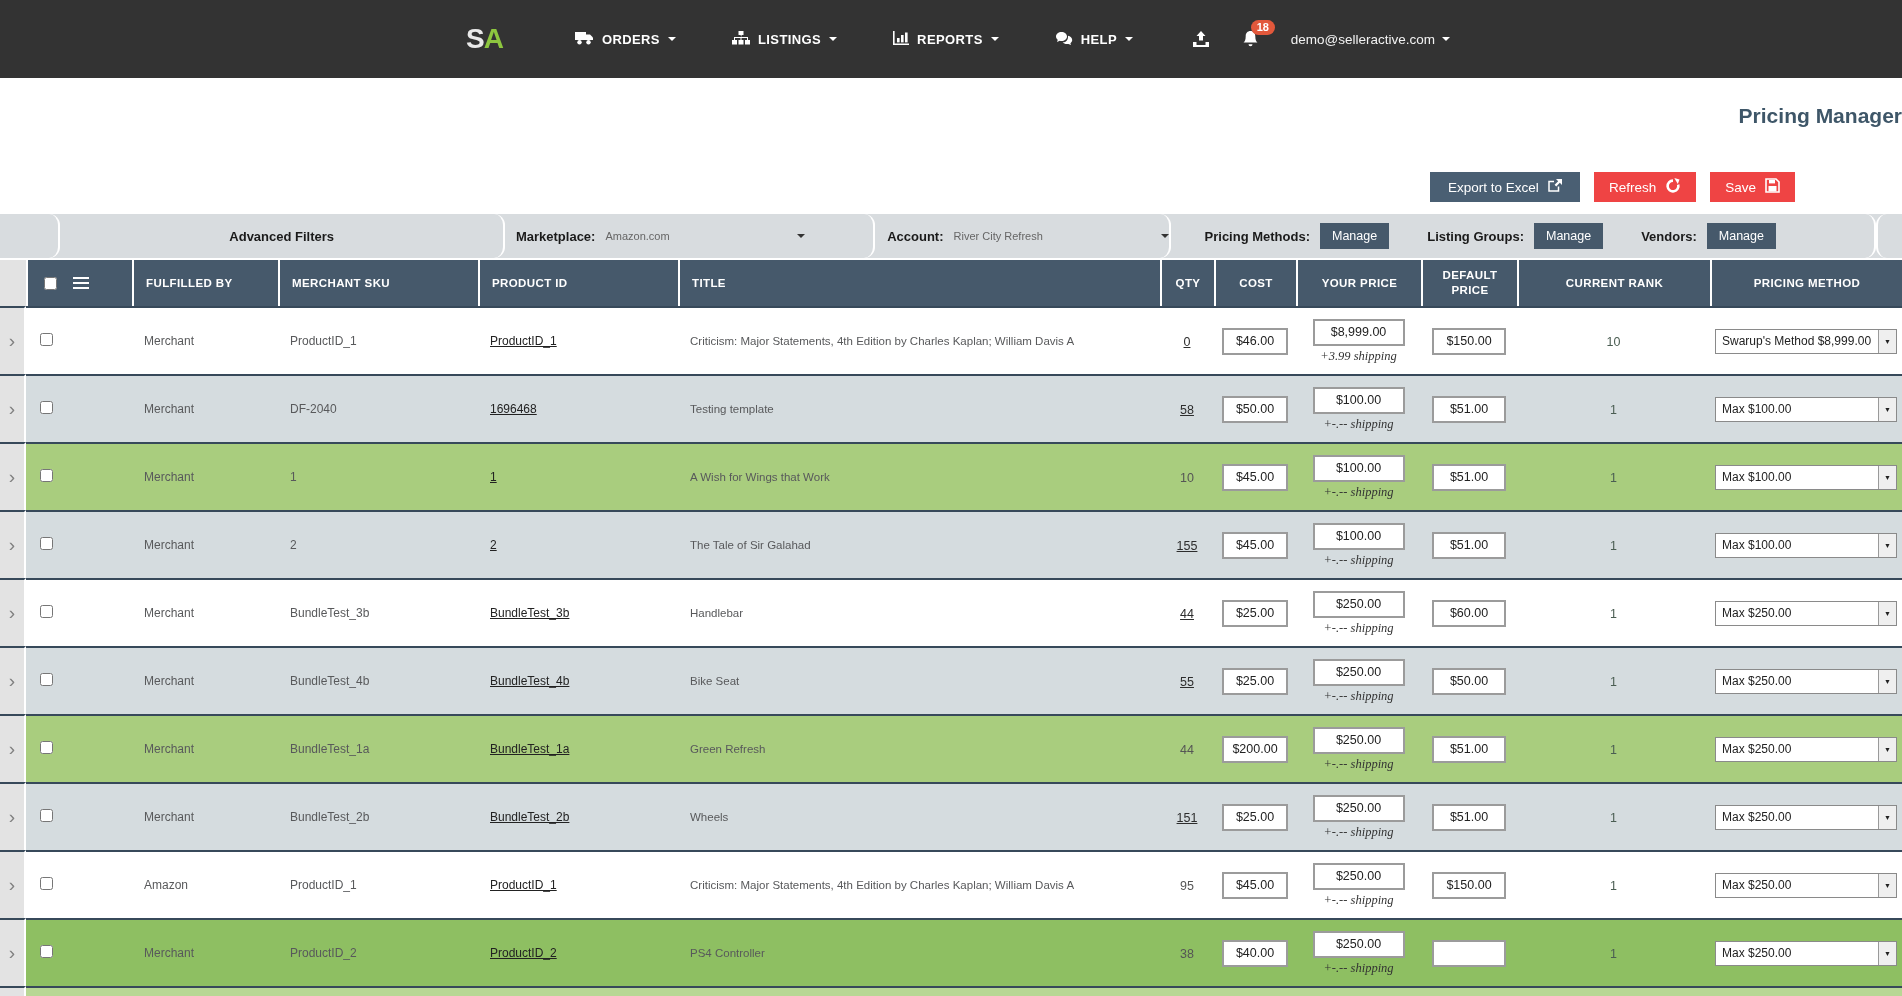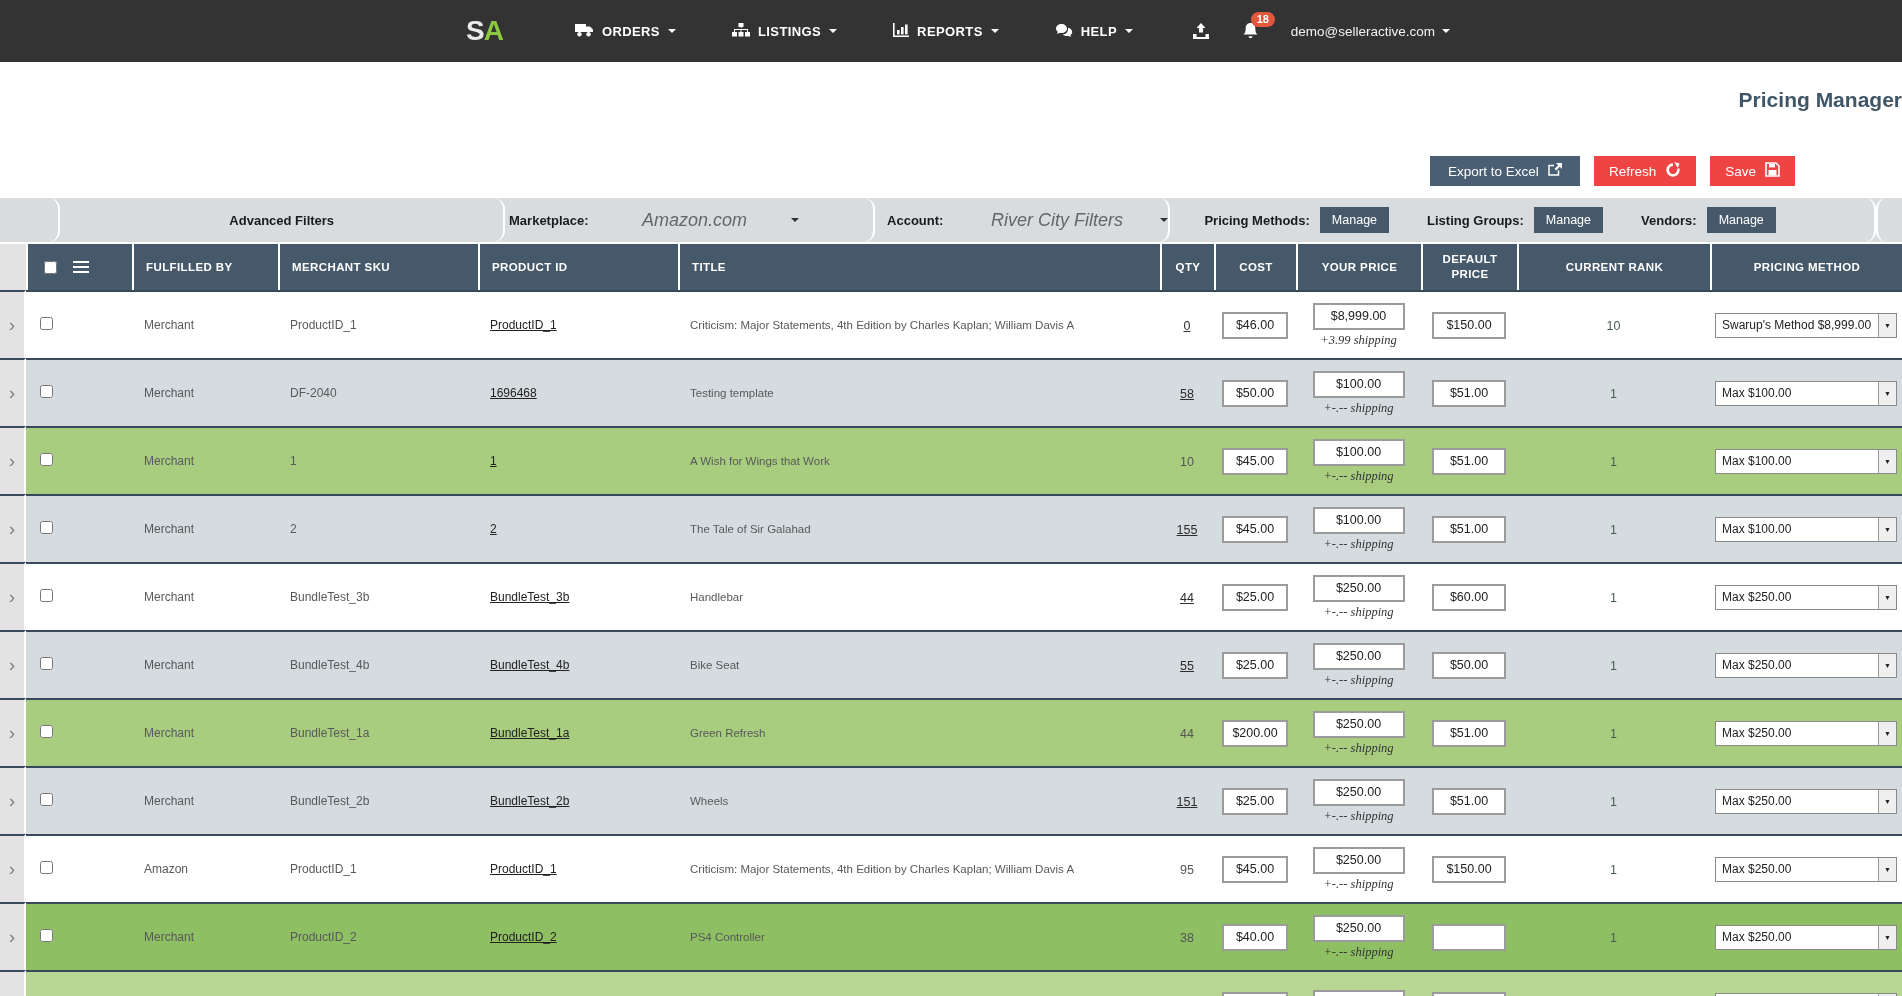--- a/index.html
+++ b/index.html
@@ -2,21 +2,21 @@
 <html><head>
 <meta charset="utf-8">
 <title>Pricing Manager</title>
 <style>
   * { margin:0; padding:0; box-sizing:border-box; }
   body {
     width:1902px; height:996px; overflow:hidden; position:relative;
     background:#fff; font-family:"Liberation Sans","DejaVu Sans",sans-serif;
   }
   
-  .navbar { height:62px; background:#333333; }
+  .navbar { height:78px; background:#333333; }
   .nav-inner { height:100%; display:flex; align-items:center; padding-left:466px; padding-right:452px; }
   .logo { font-size:28px; font-weight:bold; letter-spacing:-1px; cursor:pointer; }
   .logo .s { color:#e9e9e9; } .logo .a { color:#8dc63f; }
   .nav-items { display:flex; gap:56px; margin-left:72px; }
   .nav-item { display:flex; align-items:center; gap:8px; color:#fff; font-size:13px; font-weight:bold; letter-spacing:.4px; cursor:pointer; white-space:nowrap; }
   .caret-w { width:0; height:0; border-left:4px solid transparent; border-right:4px solid transparent; border-top:4px solid #fff; }
   .caret-d { width:0; height:0; border-left:4px solid transparent; border-right:4px solid transparent; border-top:4px solid #333; }
   .nav-right { margin-left:auto; display:flex; align-items:center; gap:32px; }
   .icon-btn { position:relative; cursor:pointer; display:flex; align-items:center; }
   .badge { position:absolute; top:-10px; left:9px; background:#e2583b; color:#fff; font-size:11px; font-weight:bold; border-radius:9px; padding:2px 6px; line-height:1; }
@@ -31,27 +31,27 @@
   .actions { margin-left:auto; margin-right:107px; display:flex; gap:14px; }
   .btn { height:30px; border:none; color:#fff; font-size:13.5px; font-family:inherit; display:flex; align-items:center; justify-content:center; gap:9px; cursor:pointer; padding:0 15px; }
   .btn-export { background:#4a5f73; width:150px; }
   .btn-green { background:#ef4444; }
   
   .filter-bar { margin-top:12px; height:44px; background:#d8dcdf; display:flex; align-items:stretch; font-size:13px; }
   .fcell { display:flex; align-items:center; border-right:2px solid #fff;border-radius:11px; }
   .fcell:last-child { border-right:none; }
   .f-empty { width:63px; }
   .f-adv { width:464px; justify-content:center; font-weight:bold; color:#1a1a1a; cursor:pointer; }
-  .f-marketplace { width:386px; padding-left:4px; }
+  .f-marketplace { width:386px; padding-left:11px; }
   .f-account { width:305px; padding-left:12px; }
   .f-manage { width:715px; padding-left:14px;margin-left:20px; }
   .f-end { width:27px; border-left:2px solid #fff; border-right:none; }
   .flabel { font-weight:bold; color:#1a1a1a; white-space:nowrap; }
   .bar-select { display:flex; align-items:center; cursor:pointer; }
-  .bar-select .val { text-align:center; color:#666; font-size:18px;font-style:italic; }
+  .bar-select .val { text-align:left; color:#666; font-size:11px; }
   .f-marketplace .bar-select { width:200px; margin-left:10px; } .f-marketplace .val { flex:1; }
   .f-account .bar-select { width:215px; margin-left:10px; } .f-account .val { flex:1; }
   .manage-btn { background:#46596b; color:#fff; border:none; font-family:inherit; font-size:12.5px; padding:6px 12px; cursor:pointer; margin-left:10px; }
   .mgap { margin-right:38px; }
   
   table { width:1902px; border-collapse:separate; border-spacing:0; table-layout:fixed; margin-top:0; }
   thead tr { height:48px; }
   thead th { background:#46596b; color:#fff; font-size:11.5px; font-weight:bold; letter-spacing:.4px; border-left:2px solid #fff; border-top:2px solid #fff; text-align:center; cursor:pointer; line-height:1.3; }
   thead th.h-left { text-align:left; padding-left:12px; }
   thead th.h-exp { background:#e3e3e3; border-left:none; cursor:default; }
@@ -192,21 +192,21 @@
   <div class="fcell f-marketplace">
     <span class="flabel">Marketplace:</span>
     <span class="bar-select">
       <span class="val">Amazon.com</span>
       <span class="caret-d"></span>
     </span>
   </div>
   <div class="fcell f-account">
     <span class="flabel">Account:</span>
     <span class="bar-select">
-      <span class="val">River City Filters</span>
+      <span class="val">River City Refresh</span>
       <span class="caret-d"></span>
     </span>
   </div>
   <div class="fcell f-manage">
     <span class="flabel">Pricing Methods:</span>
     <button class="manage-btn mgap">Manage</button>
     <span class="flabel">Listing Groups:</span>
     <button class="manage-btn mgap">Manage</button>
     <span class="flabel">Vendors:</span>
     <button class="manage-btn">Manage</button>

